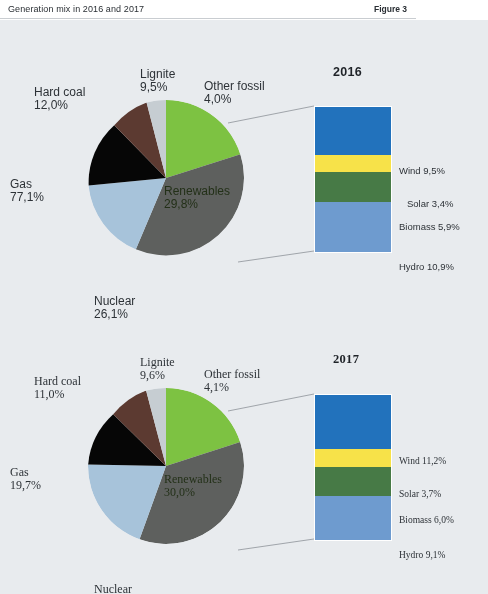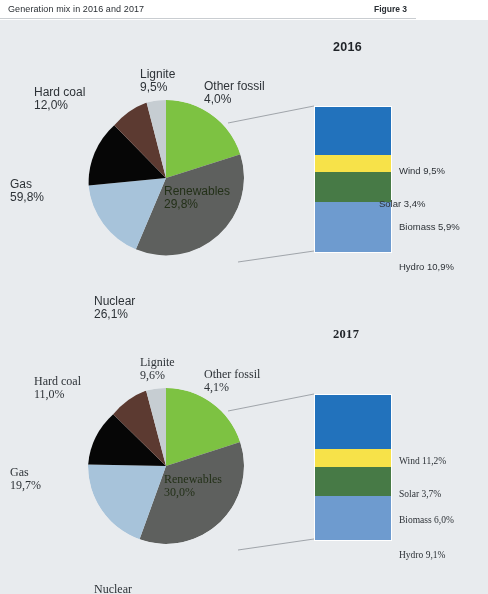--- a/index.html
+++ b/index.html
@@ -37,20 +37,21 @@
     background:#e8ebee;
   }
   .panel{position:absolute;left:0;width:488px;height:287px;}
   .panel-2016{top:0;}
   .panel-2017{top:287px;font-family:Liberation Serif, serif;}
 
   .year-title{
     position:absolute;
     font-size:12.5px;font-weight:bold;color:#1f2328;
     letter-spacing:.3px;
+    margin-top:25px;
   }
 
   
   .pie{
     position:absolute;
     width:156px;height:156px;border-radius:50%;
     overflow:hidden;
   }
   .pie svg{display:block;}
 
@@ -142,42 +143,42 @@
         <span class="v">9,5%</span>
       </div>
 
       <div class="pie-label" style="left:204px;top:40px;width:88px;">
         <span>Other fossil</span>
         <span class="v">4,0%</span>
       </div>
 
       <div class="pie-label" style="left:10px;top:138px;width:56px;">
         <span>Gas</span>
-        <span class="v">59,8%</span>
+        <span class="v">77,1%</span>
       </div>
 
       <div class="pie-label" style="left:94px;top:255px;width:72px;">
         <span>Nuclear</span>
         <span class="v">26,1%</span>
       </div>
 
       <div class="pie-label inside" style="left:164px;top:145px;width:84px;">
         <span>Renewables</span>
         <span class="v">29,8%</span>
       </div>
 
       <div class="bar" style="left:314px;top:86px;">
         <div class="seg" style="height:48px;background:#2272bc;"></div>
         <div class="seg" style="height:17px;background:#f7e249;"></div>
         <div class="seg" style="height:30px;background:#477a46;"></div>
         <div class="seg" style="height:50px;background:#6e9bcf;"></div>
       </div>
 
       <div class="bar-label" style="left:399px;top:105px;">Wind 9,5%</div>
-      <div class="bar-label" style="left:379px;top:138px;text-align:right;">Solar 3,4%</div>
+      <div class="bar-label" style="left:407px;top:138px;text-align:right;">Solar 3,4%</div>
       <div class="bar-label" style="left:399px;top:161px;">Biomass 5,9%</div>
       <div class="bar-label" style="left:399px;top:201px;">Hydro 10,9%</div>
     </div>
 
     <div class="panel panel-2017">
 
       <div class="year-title" style="left:333px;top:20px;">2017</div>
 
       <svg class="connectors">
         <line x1="228" y1="104" x2="314" y2="87" stroke="#8d9298" stroke-width="0.8"></line>

